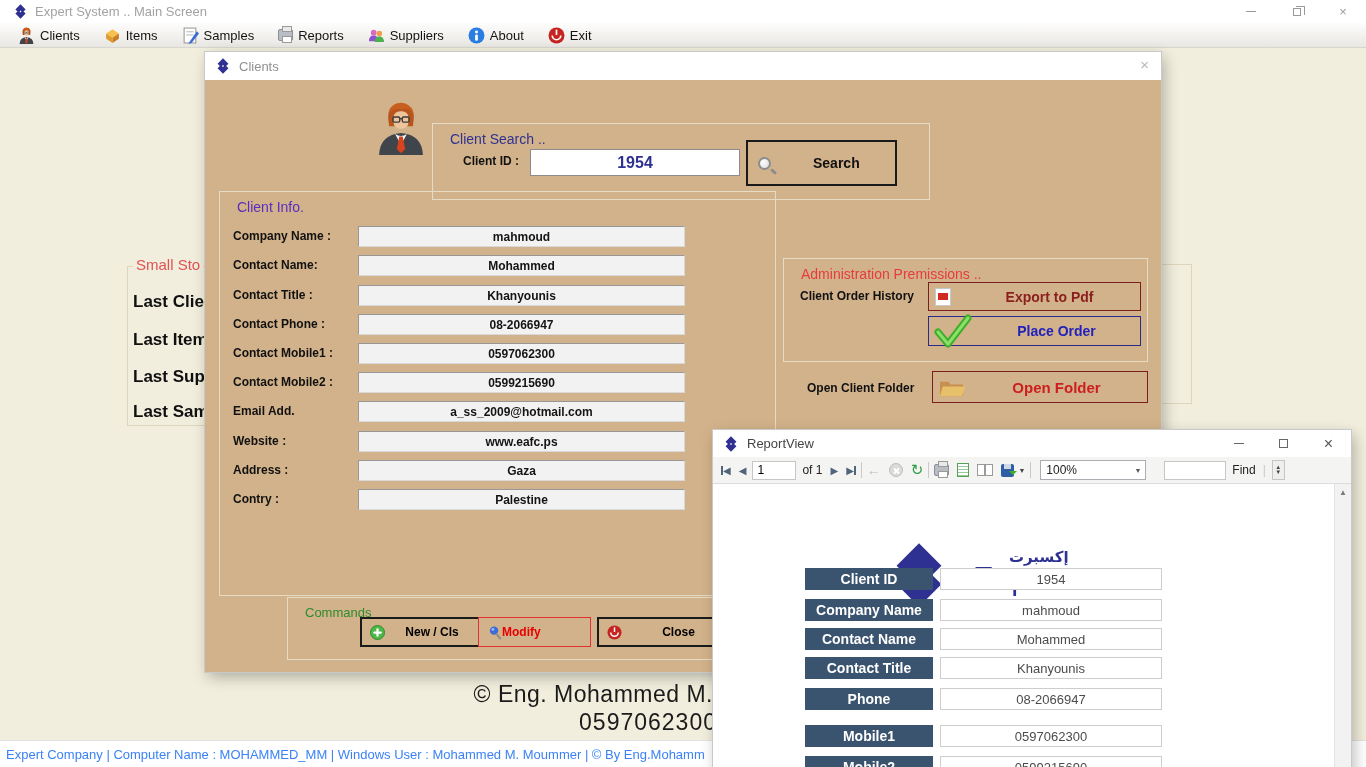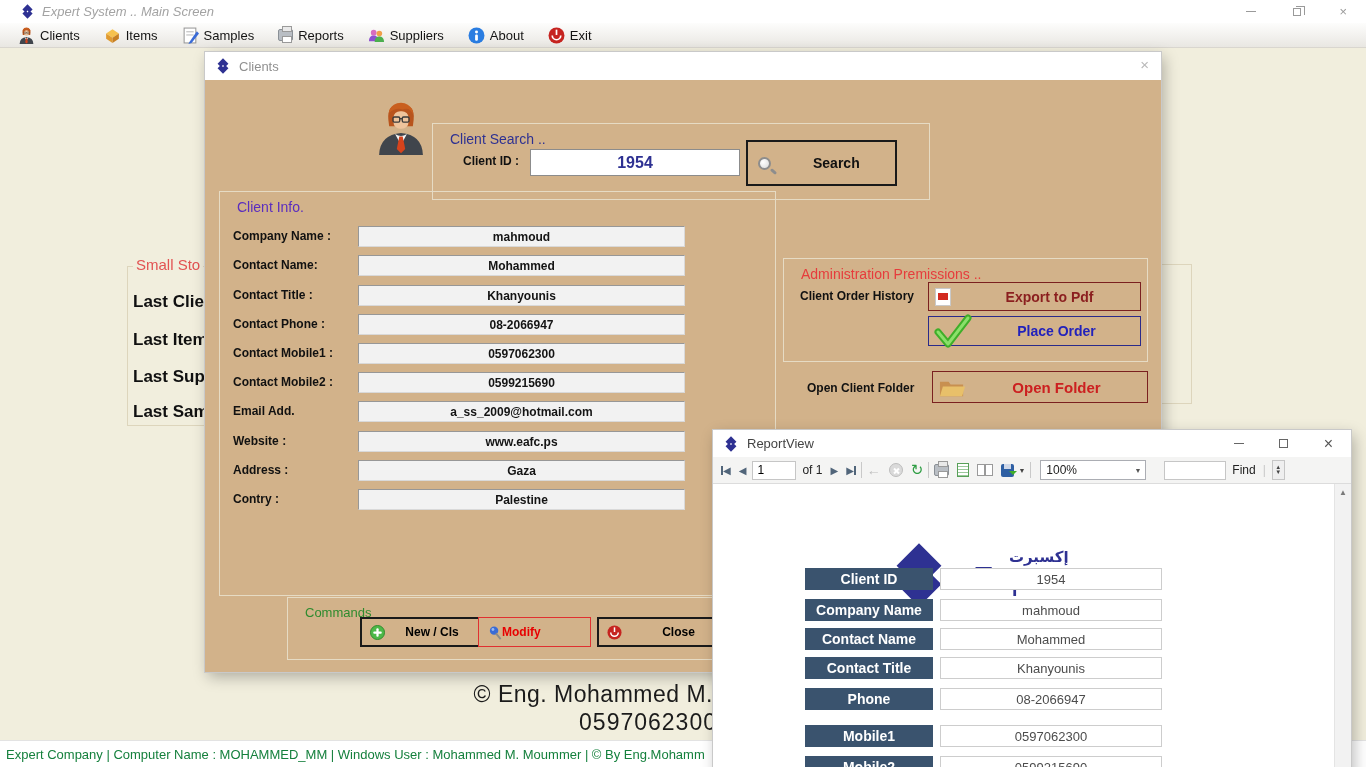--- a/index.html
+++ b/index.html
@@ -1,30 +1,30 @@
 <!DOCTYPE html>
 <html><head>
 <meta charset="utf-8">
 <style>
   html,body{margin:0;padding:0;background:#555;}
   *{box-sizing:border-box;font-family:"Liberation Sans","DejaVu Sans",sans-serif;}
   #desktop{position:relative;width:1366px;height:767px;background:#f1eedd;overflow:hidden;}
 
   
-  .main-titlebar{position:absolute;top:0;left:0;width:100%;height:23px;background:#fff;display:flex;align-items:center;gap:7px;padding-left:20px;font-style:italic;}
+  .main-titlebar{position:absolute;top:0;left:0;width:100%;height:23px;background:#fff;display:flex;align-items:center;gap:7px;padding-left:13px;}
   .main-title{font-size:13px;color:#a3a3a3;}
   .winctl{position:absolute;top:0;right:0;height:23px;display:flex;}
   .winctl .wbtn{width:46px;height:23px;display:flex;align-items:center;justify-content:center;color:#9a9a9a;font-size:13px;}
   .ic-min{width:10px;height:1px;background:#9a9a9a;}
   .ic-restore{width:8px;height:8px;border:1px solid #9a9a9a;position:relative;background:#fff;}
   .ic-restore:before{content:"";position:absolute;left:2px;top:-3px;width:8px;height:8px;border:1px solid #9a9a9a;border-bottom:none;border-left:none;}
   .menubar{position:absolute;top:23px;left:0;width:100%;height:25px;background:linear-gradient(#fdfdfc,#e9e7e2);border-bottom:1px solid #d9d6cf;display:flex;align-items:center;padding-left:6px;}
   .menu-item{display:flex;align-items:center;gap:5px;padding:0 12px;height:100%;font-size:13px;color:#141414;cursor:default;}
   .micon{width:17px;height:17px;display:flex;align-items:center;justify-content:center;}
-  .statusbar{position:absolute;left:0;bottom:0;width:100%;height:27px;background:#fff;border-top:1px solid #e3e3e3;display:flex;align-items:center;padding-left:6px;font-size:13px;color:#15803d;}
+  .statusbar{position:absolute;left:0;bottom:0;width:100%;height:27px;background:#fff;border-top:1px solid #e3e3e3;display:flex;align-items:center;padding-left:6px;font-size:13px;color:#3b82f6;}
 
   
   .stats-box{position:absolute;left:127px;top:266px;width:79px;height:160px;border:1px solid #ddd5bc;border-right:none;}
   .stats-title{position:absolute;left:133px;top:256px;font-size:15px;color:#e25252;background:#f1eedd;padding:0 3px;white-space:nowrap;}
   .stats-item{position:absolute;left:133px;font-size:17px;font-weight:bold;color:#101010;white-space:nowrap;}
   .faint-box{position:absolute;left:1158px;top:264px;width:34px;height:140px;border:1px solid #ddd5bc;}
   .copy1{position:absolute;right:653px;top:681px;font-size:23px;color:#1b1b1b;letter-spacing:.5px;white-space:nowrap;}
   .copy2{position:absolute;right:649px;top:709px;font-size:23px;color:#1b1b1b;letter-spacing:1px;white-space:nowrap;}
 
   

